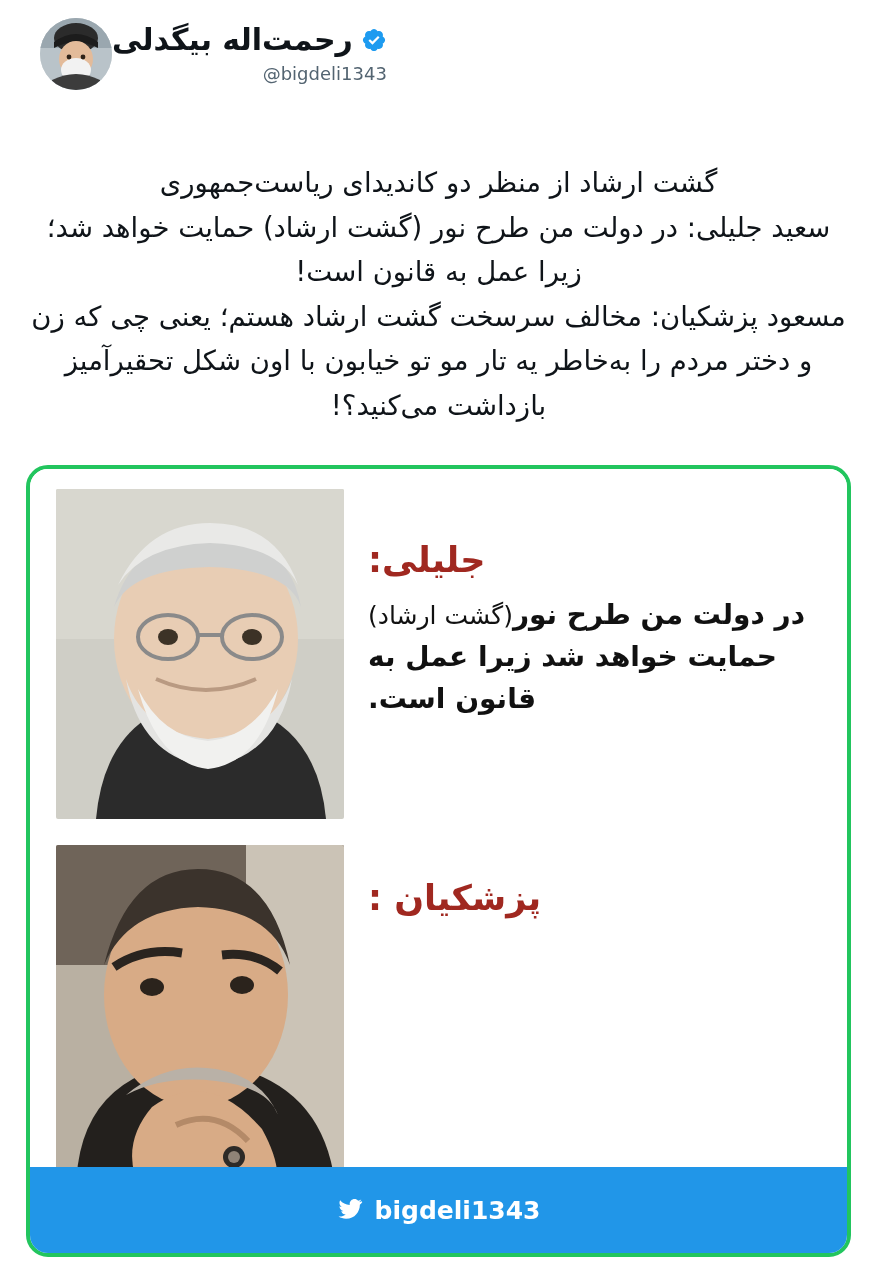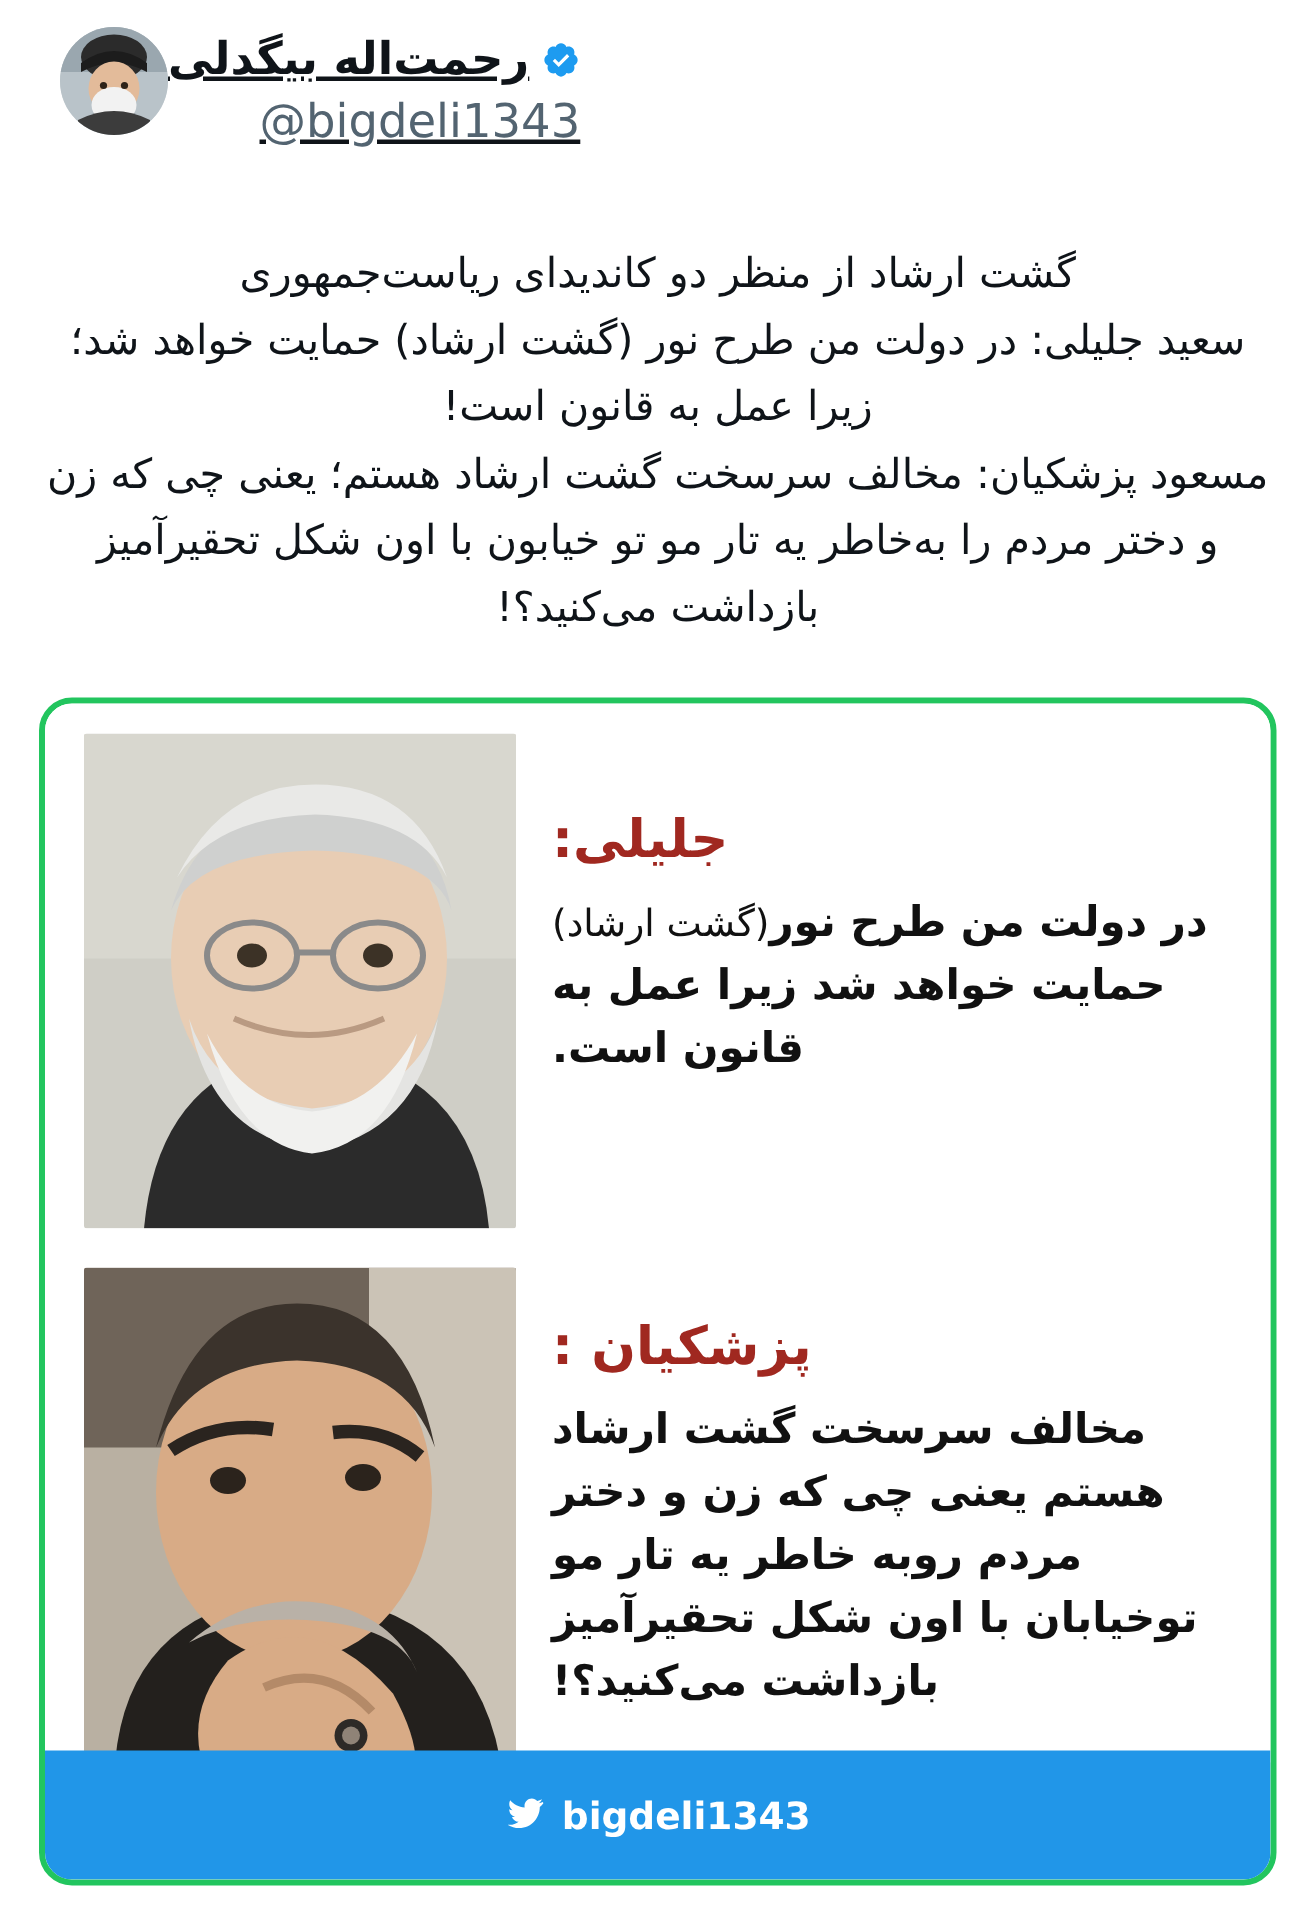--- a/index.html
+++ b/index.html
@@ -40,42 +40,41 @@
     position: relative;
     margin-left: 14px;
   }
   .avatar svg { display: block; }
   .names {
     display: flex;
     flex-direction: column;
     align-items: flex-start;
     justify-content: center;
     padding-top: 4px;
-    text-decoration: underline;
   }
   .name-row {
     display: flex;
     flex-direction: row-reverse;
     align-items: center;
     gap: 8px;
   }
   .display-name {
     font-size: 30px;
     font-weight: bold;
     color: #0f1419;
     letter-spacing: -0.2px;
     white-space: nowrap;
   }
   .verified {
     width: 26px;
     height: 26px;
     flex: 0 0 auto;
   }
   .handle {
-    font-size: 31px;
+    font-size: 18px;
     color: #536471;
     margin-top: 6px;
     direction: ltr;
     text-align: right;
     width: 100%;
   }
   .more-dots {
     position: absolute;
     left: 20px;
     top: 22px;
@@ -270,21 +269,20 @@
             <ellipse cx="186" cy="140" rx="12" ry="9" fill="#2b231c"></ellipse>
             <path d="M70 250 q40 -34 90 -26 q46 8 62 46 q-10 -28 -62 -34 q-52 -6 -90 14z" fill="#b9b1a7"></path>
             <path d="M96 262 q56 -40 110 22 q24 44 10 64 h-130 q-24 -46 10 -86z" fill="#d8ab86"></path>
             <path d="M120 280 q40 -18 72 16" stroke="#b48a68" stroke-width="6" fill="none"></path>
             <circle cx="178" cy="312" r="11" fill="#2d2a27"></circle>
             <circle cx="178" cy="312" r="6" fill="#8f8377"></circle>
           </svg>
         </div>
         <div class="q-text second">
           <div class="q-name">پزشکیان :</div>
-          <div class="q-body">مخالف سرسخت گشت ارشاد هستم یعنی چی که زن و دختر مردم روبه خاطر یه تار مو توخیابان با اون شکل تحقیرآمیز بازداشت می‌کنید؟!</div>
         </div>
       </div>
 
     </div>
 
     <div class="card-footer">
       <div class="social">
         <span>
           <svg viewBox="0 0 24 24" width="26" height="26" aria-hidden="true">
             <path fill="#ffffff" d="M23 4.9c-.8.4-1.7.6-2.6.8.9-.6 1.6-1.4 2-2.5-.9.5-1.8.9-2.9 1.1-.8-.9-2-1.5-3.3-1.5-2.5 0-4.5 2-4.5 4.5 0 .4 0 .7.1 1C8.1 8.1 5 6.5 2.9 3.9c-.4.7-.6 1.4-.6 2.3 0 1.6.8 3 2 3.8-.7 0-1.4-.2-2-.6v.1c0 2.2 1.5 4 3.6 4.4-.4.1-.8.2-1.2.2-.3 0-.6 0-.8-.1.6 1.8 2.2 3.1 4.2 3.1-1.5 1.2-3.5 1.9-5.6 1.9H1.4c2 1.3 4.4 2 6.9 2 8.3 0 12.8-6.9 12.8-12.8V8c.9-.6 1.6-1.4 2.2-2.3z"></path>

